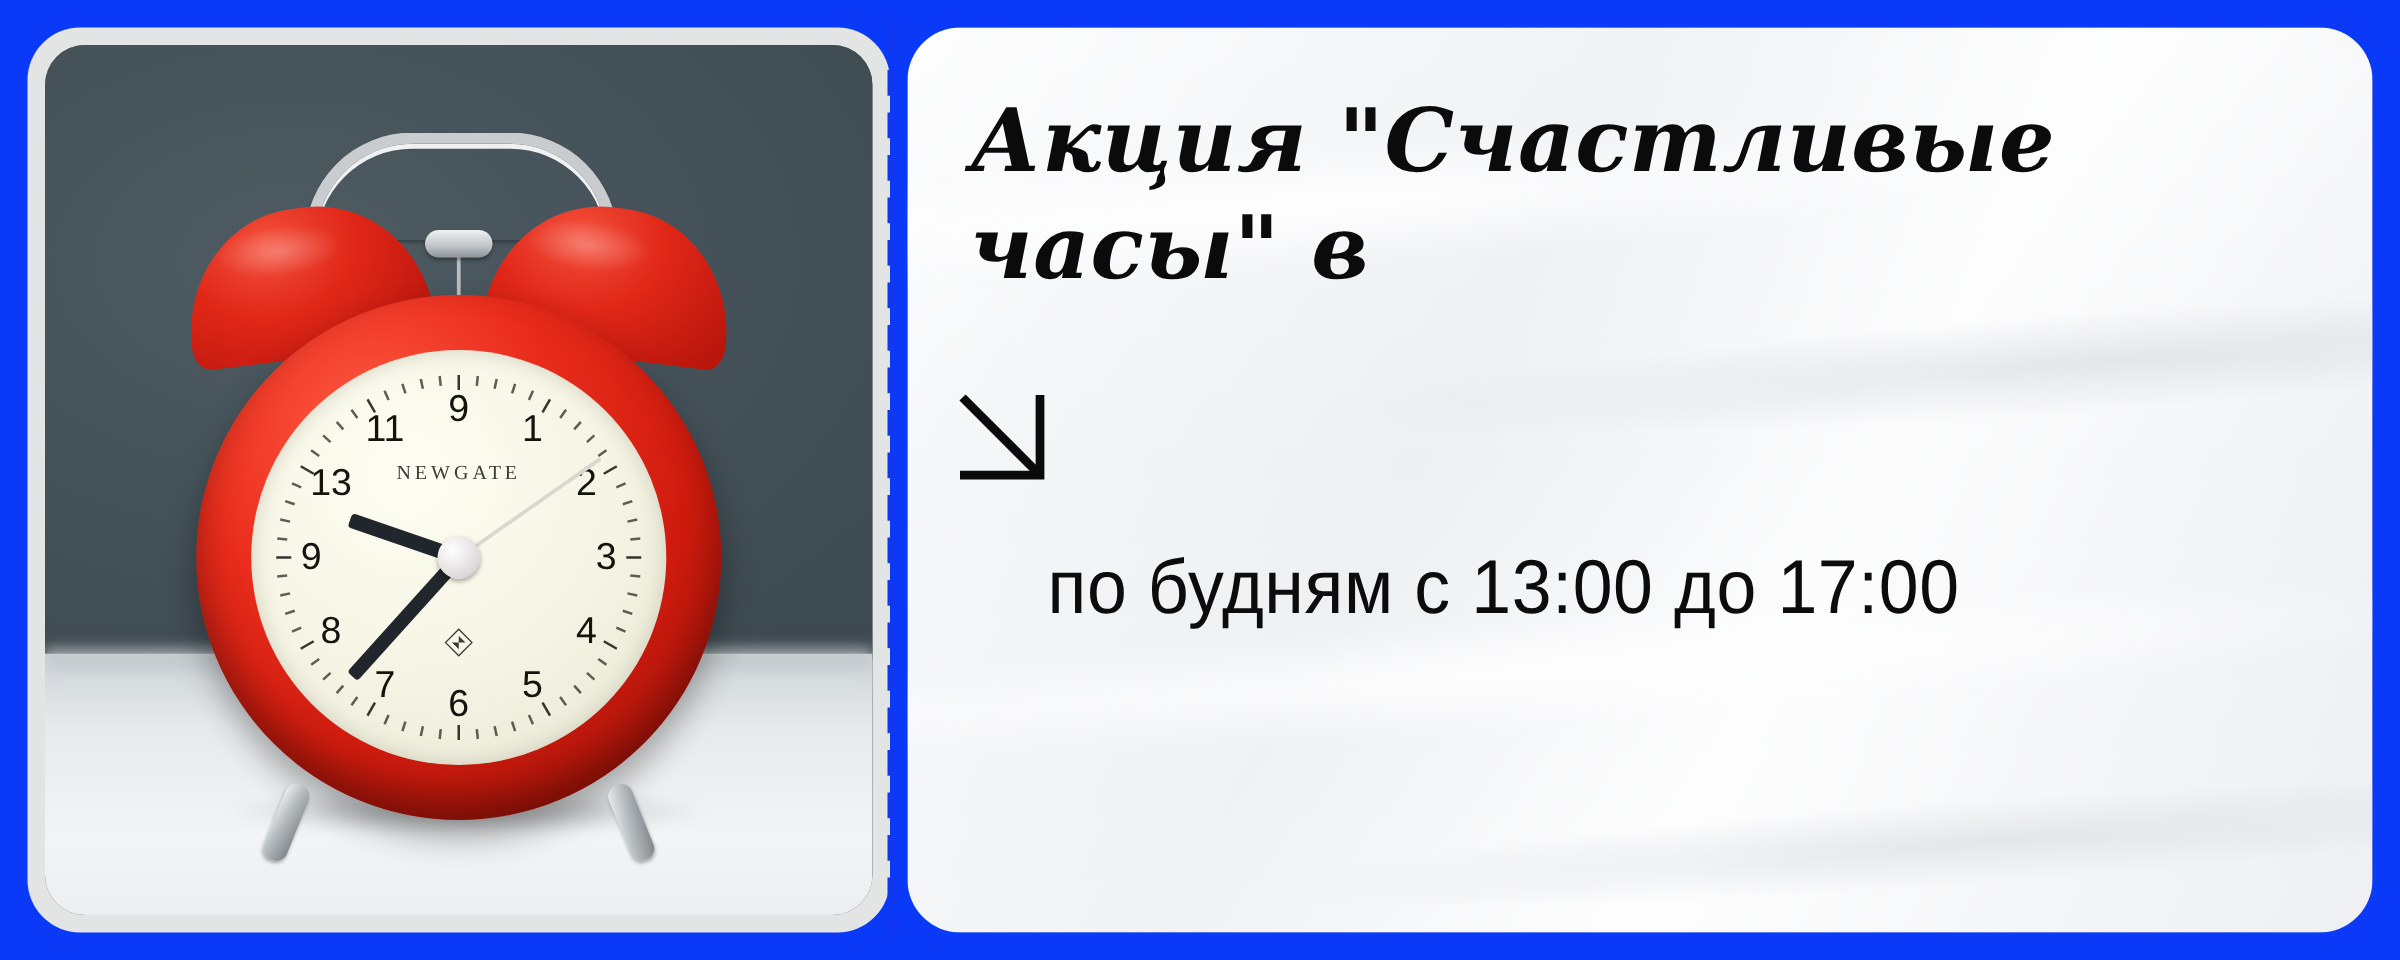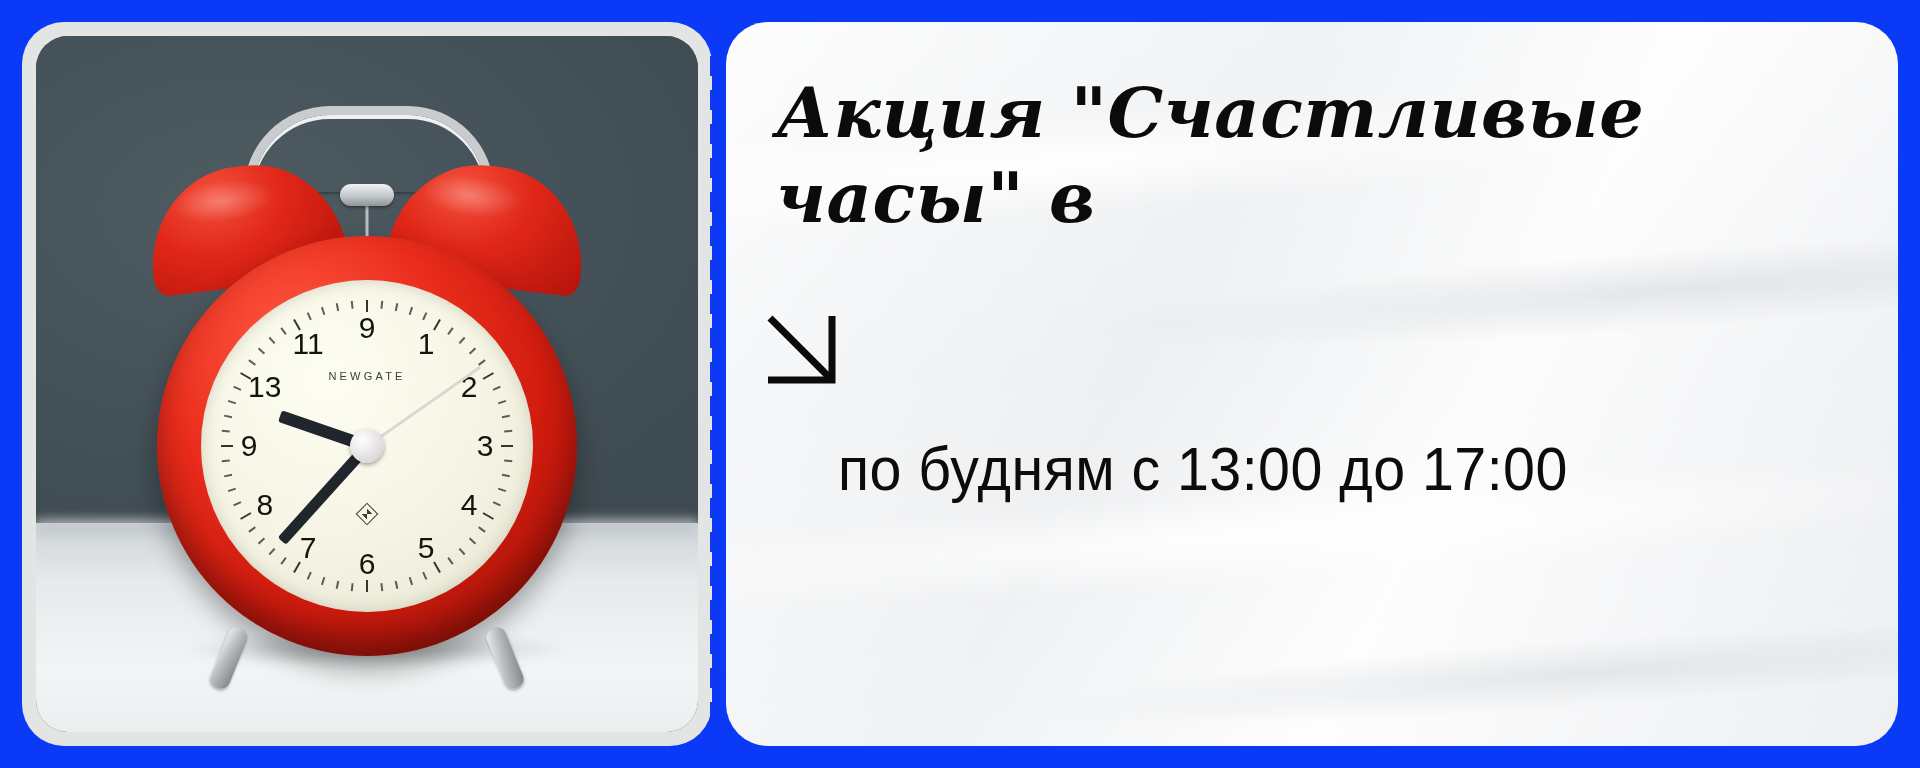--- a/index.html
+++ b/index.html
@@ -143,22 +143,22 @@
   
   .dial {
     position: absolute; left: 50%; top: 50%; transform: translate(-50%,-50%);
     width: 332px; height: 332px; border-radius: 50%;
     background: radial-gradient(circle at 38% 30%, #fdfdf2 0%, #f5f4e4 55%, #e6e5d2 100%);
     box-shadow: inset 0 0 16px rgba(120,115,90,.28);
   }
 
   .brand {
     position:absolute; left:50%; top:27%; transform:translateX(-50%);
-    font-size: 11px; letter-spacing: 3.2px; color:#3b3b38;
-    font-family:Liberation Sans, sans-serif; white-space:nowrap;
+    font-size: 16px; letter-spacing: 3.2px; color:#3b3b38;
+    font-family:Liberation Serif, serif; white-space:nowrap;
   }
   .logo-mark{
     position:absolute; left:50%; top:68%; transform:translateX(-50%) rotate(45deg);
     width:16px; height:16px; border:1.6px solid #3b3b38;
   }
   .logo-mark:after{
     content:""; position:absolute; left:3px; top:3px; width:8px; height:8px;
     background:#3b3b38; transform: rotate(0deg);
     clip-path: polygon(0 0, 100% 0, 0 100%, 100% 100%);
   }

